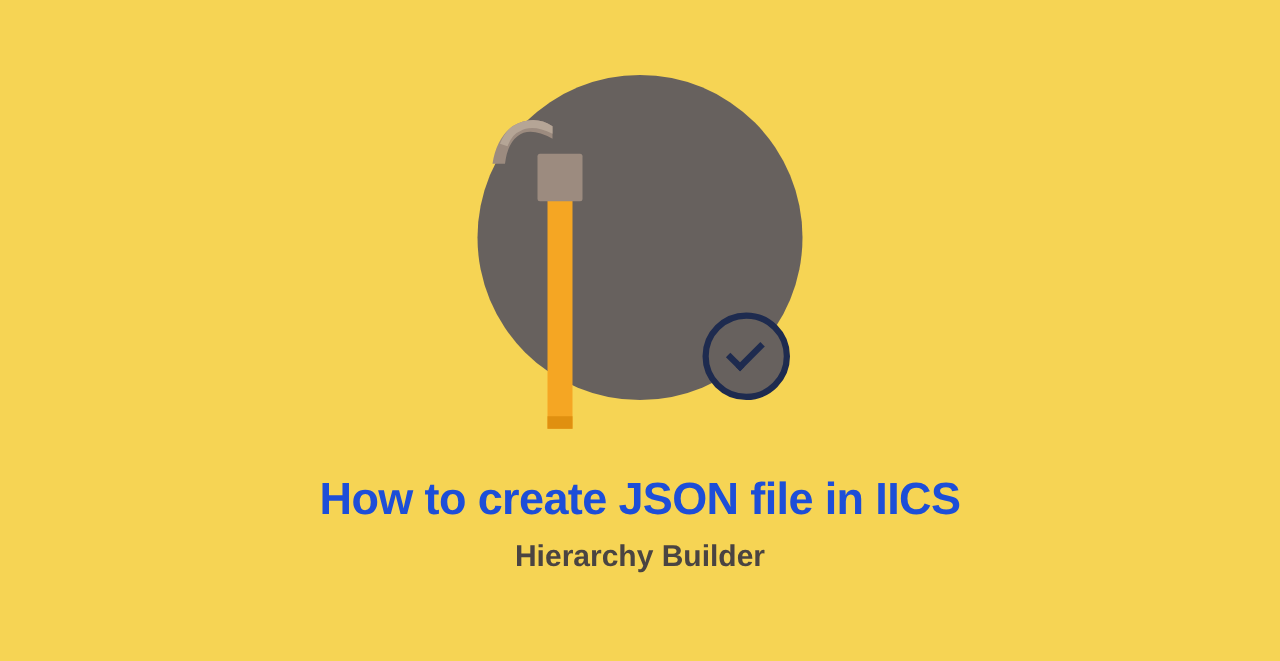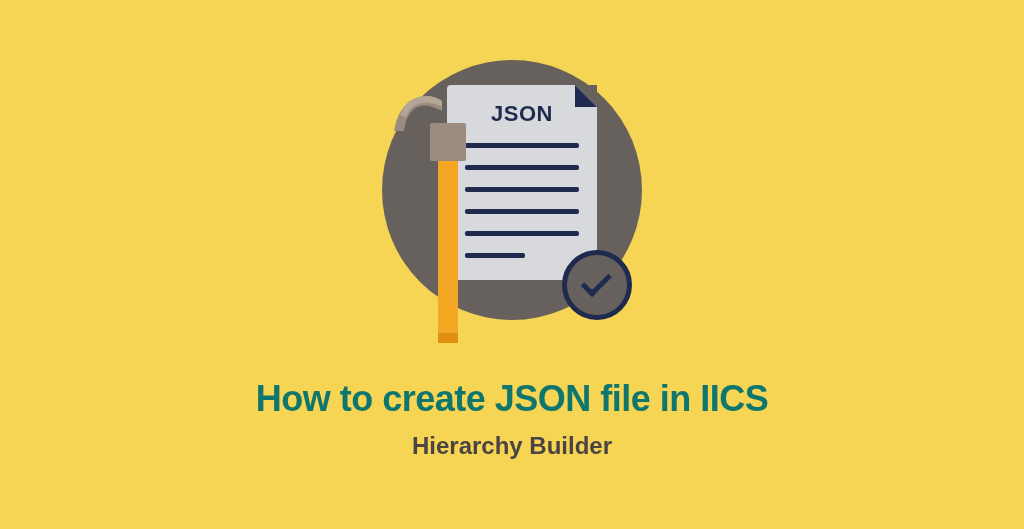--- a/index.html
+++ b/index.html
@@ -142,47 +142,37 @@
       position: absolute;
       top: -5px;
       left: -10px;
       width: 55px;
       height: 40px;
     }
     .title {
       margin-top: 28px;
       font-size: 36px;
       font-weight: 800;
-      color: #0f766e;
+      color: #1d4ed8;
       text-align: center;
       letter-spacing: -0.5px;
     }
     .subtitle {
       margin-top: 12px;
       font-size: 24px;
       font-weight: 700;
       color: #4a4442;
       text-align: right;
     }
   </style>
 </head>
 <body>
 
 <div class="hero-graphic">
   <div class="circle-bg"></div>
-  <div class="document">
-    <div class="document-fold"></div>
-    <div class="json-label">JSON</div>
-    <div class="doc-line l1"></div>
-    <div class="doc-line l2"></div>
-    <div class="doc-line l3"></div>
-    <div class="doc-line l4"></div>
-    <div class="doc-line l5"></div>
-    <div class="doc-line l6"></div>
-  </div>
   <div class="checkmark-circle">
     <div class="checkmark"></div>
   </div>
   <div class="hammer">
     <div class="hammer-handle"></div>
     <div class="hammer-handle-tip"></div>
     <div class="hammer-head"></div>
     <svg class="hammer-claw" viewBox="0 0 55 40">
       <path d="M 50 8 Q 35 -2 18 8 Q 5 18 2 38 L 12 38 Q 14 22 22 16 Q 32 8 50 18 Z" fill="#9c8b7f"></path>
       <path d="M 50 8 Q 35 -2 18 8 Q 12 12 8 22 L 14 24 Q 18 14 24 12 Q 34 6 50 14 Z" fill="#b5a596"></path>

